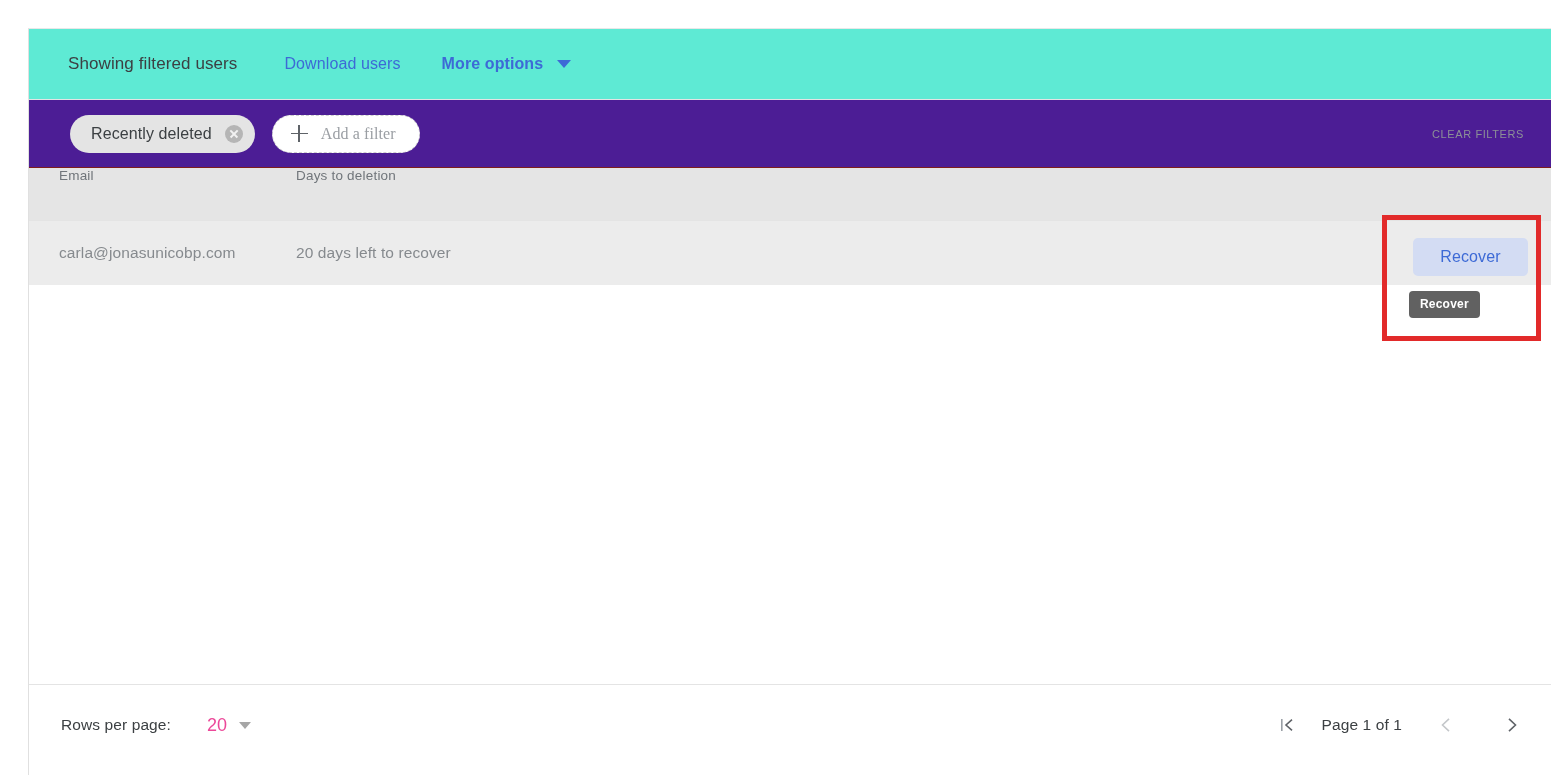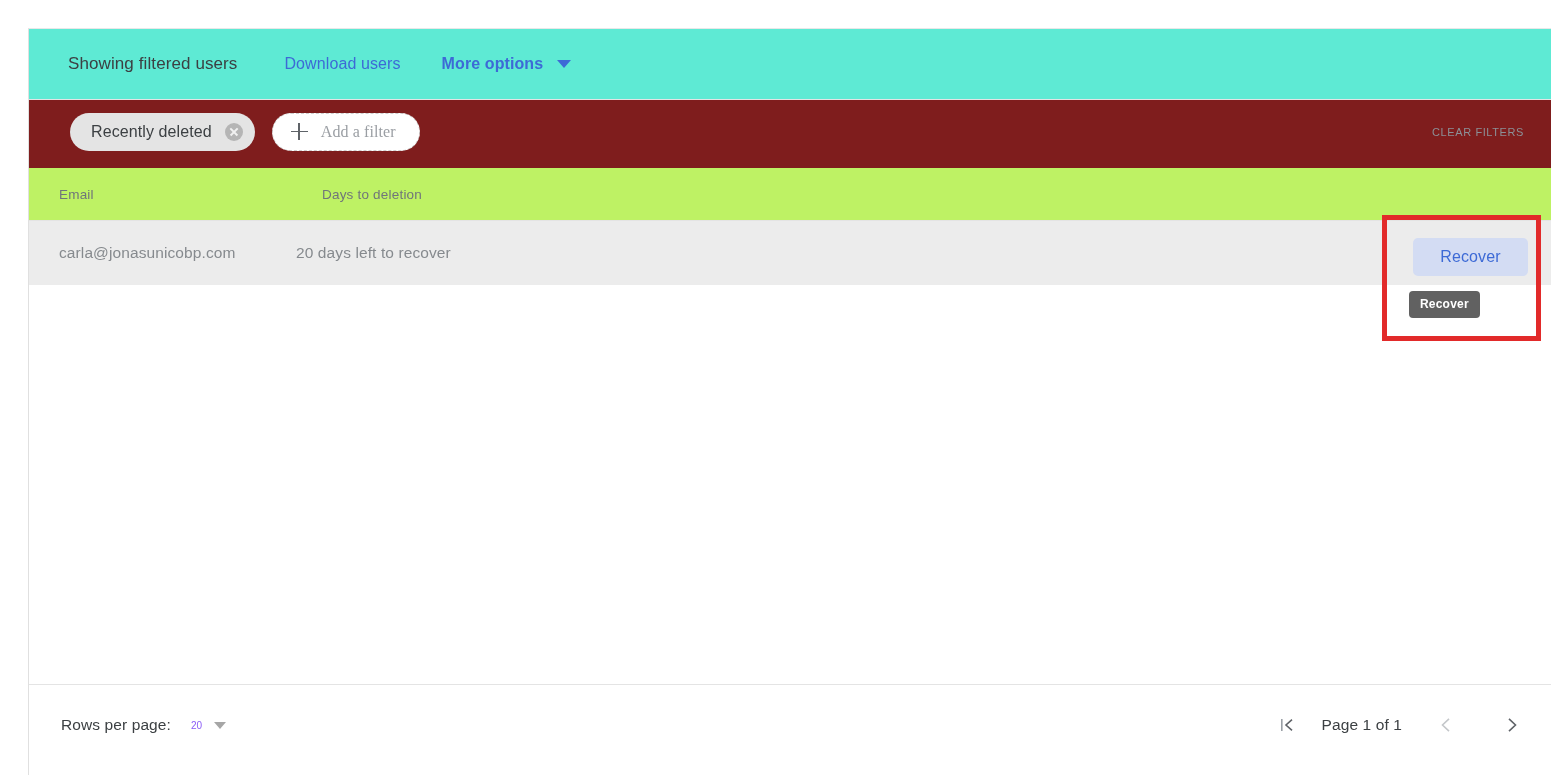--- a/index.html
+++ b/index.html
@@ -65,22 +65,22 @@
     margin-left: 14px;
     border-left: 7px solid transparent;
     border-right: 7px solid transparent;
     border-top: 8px solid #3d6ad6;
   }
 
   
   .filter-row {
     position: relative;
     height: 68px;
-    background: #7f1d1d;
-    border-bottom: 5px solid #7f1d1d;
+    background: #4c1d95;
+    border-bottom: 1px solid #7f1d1d;
     display: flex;
     align-items: center;
     box-sizing: border-box;
   }
   .chip {
     margin-left: 41px;
     height: 38px;
     border-radius: 19px;
     background: #e4e4e4;
     display: inline-flex;
@@ -146,26 +146,24 @@
     right: 27px;
     font-size: 11px;
     color: #8c9097;
     letter-spacing: .6px;
     cursor: pointer;
   }
 
   
   .thead {
     height: 53px;
-    background: #bef264;
+    background: #e5e5e5;
     border-bottom: 1px solid #e4e4e4;
     display: flex;
-    align-items: center;
-    box-sizing: border-box;
-    gap: 26px;
+    box-sizing: border-box;
   }
   .th {
     font-size: 13.5px;
     color: #70757a;
     font-weight: 500;
     letter-spacing: .2px;
   }
   .col-email  { width: 237px; margin-left: 30px; flex: none; }
   .col-days   { flex: 1; }
 
@@ -234,23 +232,23 @@
     background: #ffffff;
     box-sizing: border-box;
   }
   .rows-label {
     margin-left: 32px;
     font-size: 15.5px;
     color: #3c4043;
     letter-spacing: .1px;
   }
   .rows-value {
-    margin-left: 20px;
-    font-size: 10px;
-    color: #8b5cf6;
+    margin-left: 36px;
+    font-size: 18px;
+    color: #ec4899;
   }
   .rows-caret {
     display: inline-block;
     width: 0; height: 0;
     margin-left: 12px;
     border-left: 6px solid transparent;
     border-right: 6px solid transparent;
     border-top: 7px solid #a6a6a6;
     cursor: pointer;
     vertical-align: middle;

